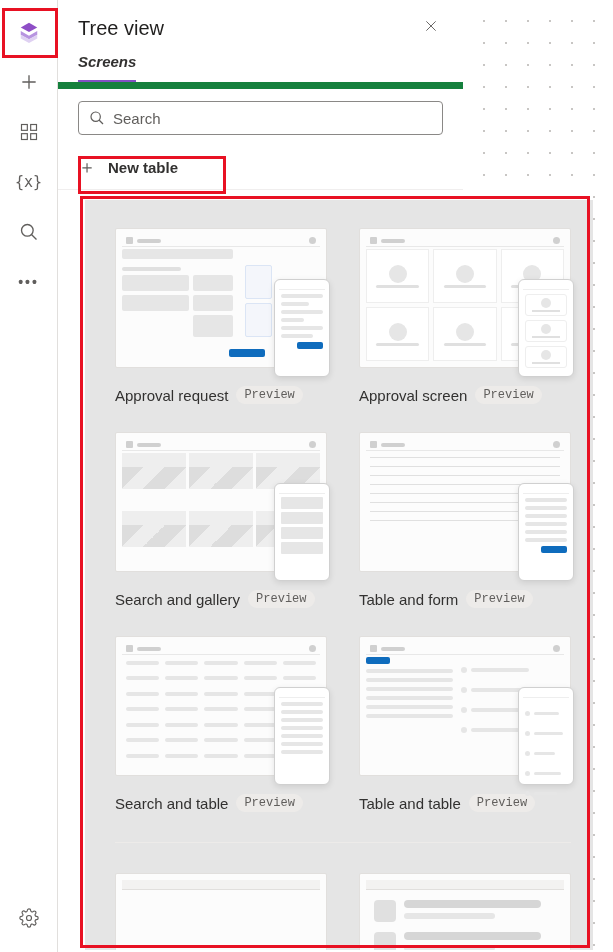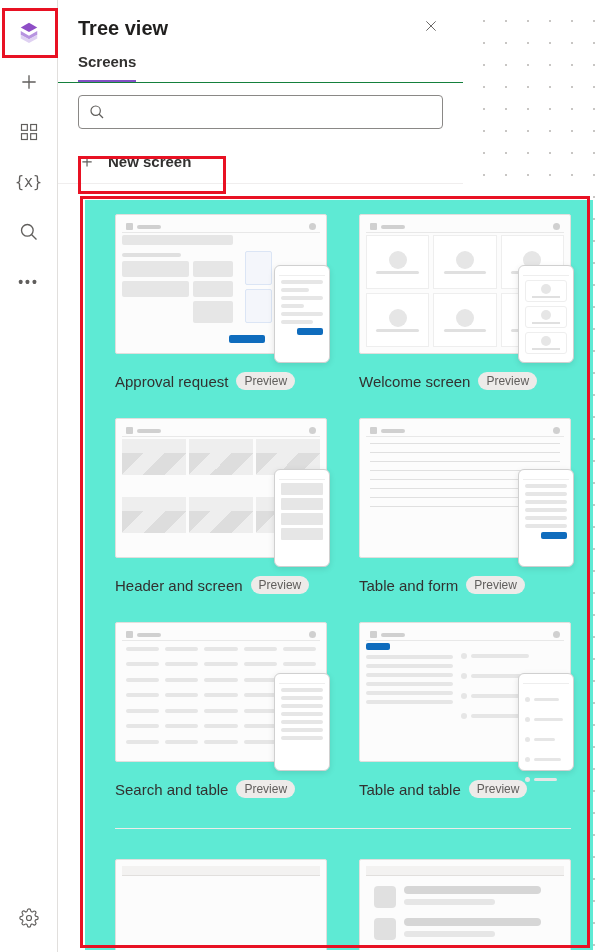--- a/index.html
+++ b/index.html
@@ -53,28 +53,29 @@
     flex-direction: column;
     background: #fff;
     flex-shrink: 0;
   }
   .panel-header {
     display: flex;
     align-items: center;
     justify-content: space-between;
     padding: 14px 20px 0 20px;
   }
-  .panel-title { font-size: 20px; font-weight: 700; color: #201f1e; }
+  .panel-title { font-size: 20px; font-weight: 400; color: #201f1e; }
   .close-btn { color: #605e5c; cursor: pointer; font-size: 18px; padding: 4px; }
 
   .tabs {
     display: flex;
     gap: 22px;
     padding: 10px 20px 0 20px;
-    border-bottom: 1px solid #15803d;
+    border-bottom: 7px solid #15803d;
+    font-style: italic;
   }
   .tab {
     padding-bottom: 10px;
     font-size: 15px;
     color: #605e5c;
     cursor: pointer;
     border-bottom: 2px solid transparent;
   }
   .tab.active { color: #323130; font-weight: 600; border-bottom-color: #8250c4; }
 
@@ -116,23 +117,23 @@
     background-position: 10px 10px;
   }
 
   
   .templates {
     position: absolute;
     top: 200px;
     left: 85px;
     right: 20px;
     bottom: 2px;
-    background: #5eead4;
+    background: #e5e5e5;
     overflow-y: auto;
-    padding: 14px 22px 0 30px;
+    padding: 28px 22px 0 30px;
   }
   .templates::-webkit-scrollbar { width: 10px; }
   .templates::-webkit-scrollbar-thumb { background: #c8c6c4; border-radius: 5px; }
 
   .tpl-grid {
     display: grid;
     grid-template-columns: 1fr 1fr;
     column-gap: 32px;
     row-gap: 28px;
   }
@@ -188,20 +189,21 @@
     margin-top: 18px;
     font-size: 15px;
   }
   .badge {
     background: #edebe9;
     color: #605e5c;
     font-size: 12px;
     padding: 2px 8px;
     border-radius: 10px;
     font-weight: 400;
+    font-family: Liberation Mono, monospace;
   }
 
   .divider { grid-column: 1 / -1; height: 1px; background: #edebe9; margin: 2px 0; }
 
   
   .welcome-cells { display: grid; grid-template-columns: 1fr 1fr 1fr; gap: 4px; position:absolute; inset:0;}
   .welcome-cells div { background:#fff; border:1px solid #eee; display:flex; flex-direction:column; align-items:center; justify-content:center; gap:2px;}
   .welcome-cells div::before{content:"";width:18px;height:18px;border-radius:50%;background:#e6e6e6;}
   .welcome-cells div::after{content:"";width:70%;height:3px;background:#e0e0e0;border-radius:2px;}
 
@@ -288,25 +290,26 @@
     </div>
     <div class="tabs">
       <div class="tab active">Screens</div>
     </div>
     <div class="search-row">
       <div class="search-box">
         <svg width="16" height="16" viewBox="0 0 24 24" fill="none" stroke="#605e5c" stroke-width="1.8">
             <circle cx="10" cy="10" r="7"></circle>
             <path d="M21 21l-6-6"></path>
           </svg>
+        <input type="text" placeholder="Search" style="">
       </div>
     </div>
     <div class="new-screen">
       <span class="plus-lg">＋</span>
-      <span>New screen</span>
+      <span>New table</span>
     </div>
   </div>
 
   <div class="canvas"></div>
 </div>
 
 <div class="templates">
   <div class="tpl-grid">
 
     <div class="tpl-item">
@@ -374,21 +377,21 @@
                 <span style="width:70%;height:2px;background:#e0e0e0;"></span>
               </div>
             <div style="height:22px;border:1px solid #eee;border-radius:3px;display:flex;flex-direction:column;align-items:center;justify-content:center;gap:2px;">
                 <span style="width:10px;height:10px;border-radius:50%;background:#e6e6e6;"></span>
                 <span style="width:70%;height:2px;background:#e0e0e0;"></span>
               </div>
           </div>
         </div>
       </div>
       <div class="tpl-caption">
-        <span>Welcome screen</span>
+        <span>Approval screen</span>
         <span class="badge">Preview</span>
       </div>
     </div>
 
     <div class="tpl-item">
       <div class="tpl-thumb">
         <div class="hdr">
             <span class="sq"></span>
             <span class="lbl"></span>
             <span class="dot"></span>
@@ -405,21 +408,21 @@
         </div>
         <div class="phone">
           <div class="p-hdr"></div>
           <div class="p-img"></div>
             <div class="p-img"></div>
             <div class="p-img"></div>
             <div class="p-img"></div>
         </div>
       </div>
       <div class="tpl-caption">
-        <span>Header and screen</span>
+        <span>Search and gallery</span>
         <span class="badge">Preview</span>
       </div>
     </div>
 
     <div class="tpl-item">
       <div class="tpl-thumb">
         <div class="hdr">
             <span class="sq"></span>
             <span class="lbl"></span>
             <span class="dot"></span>

